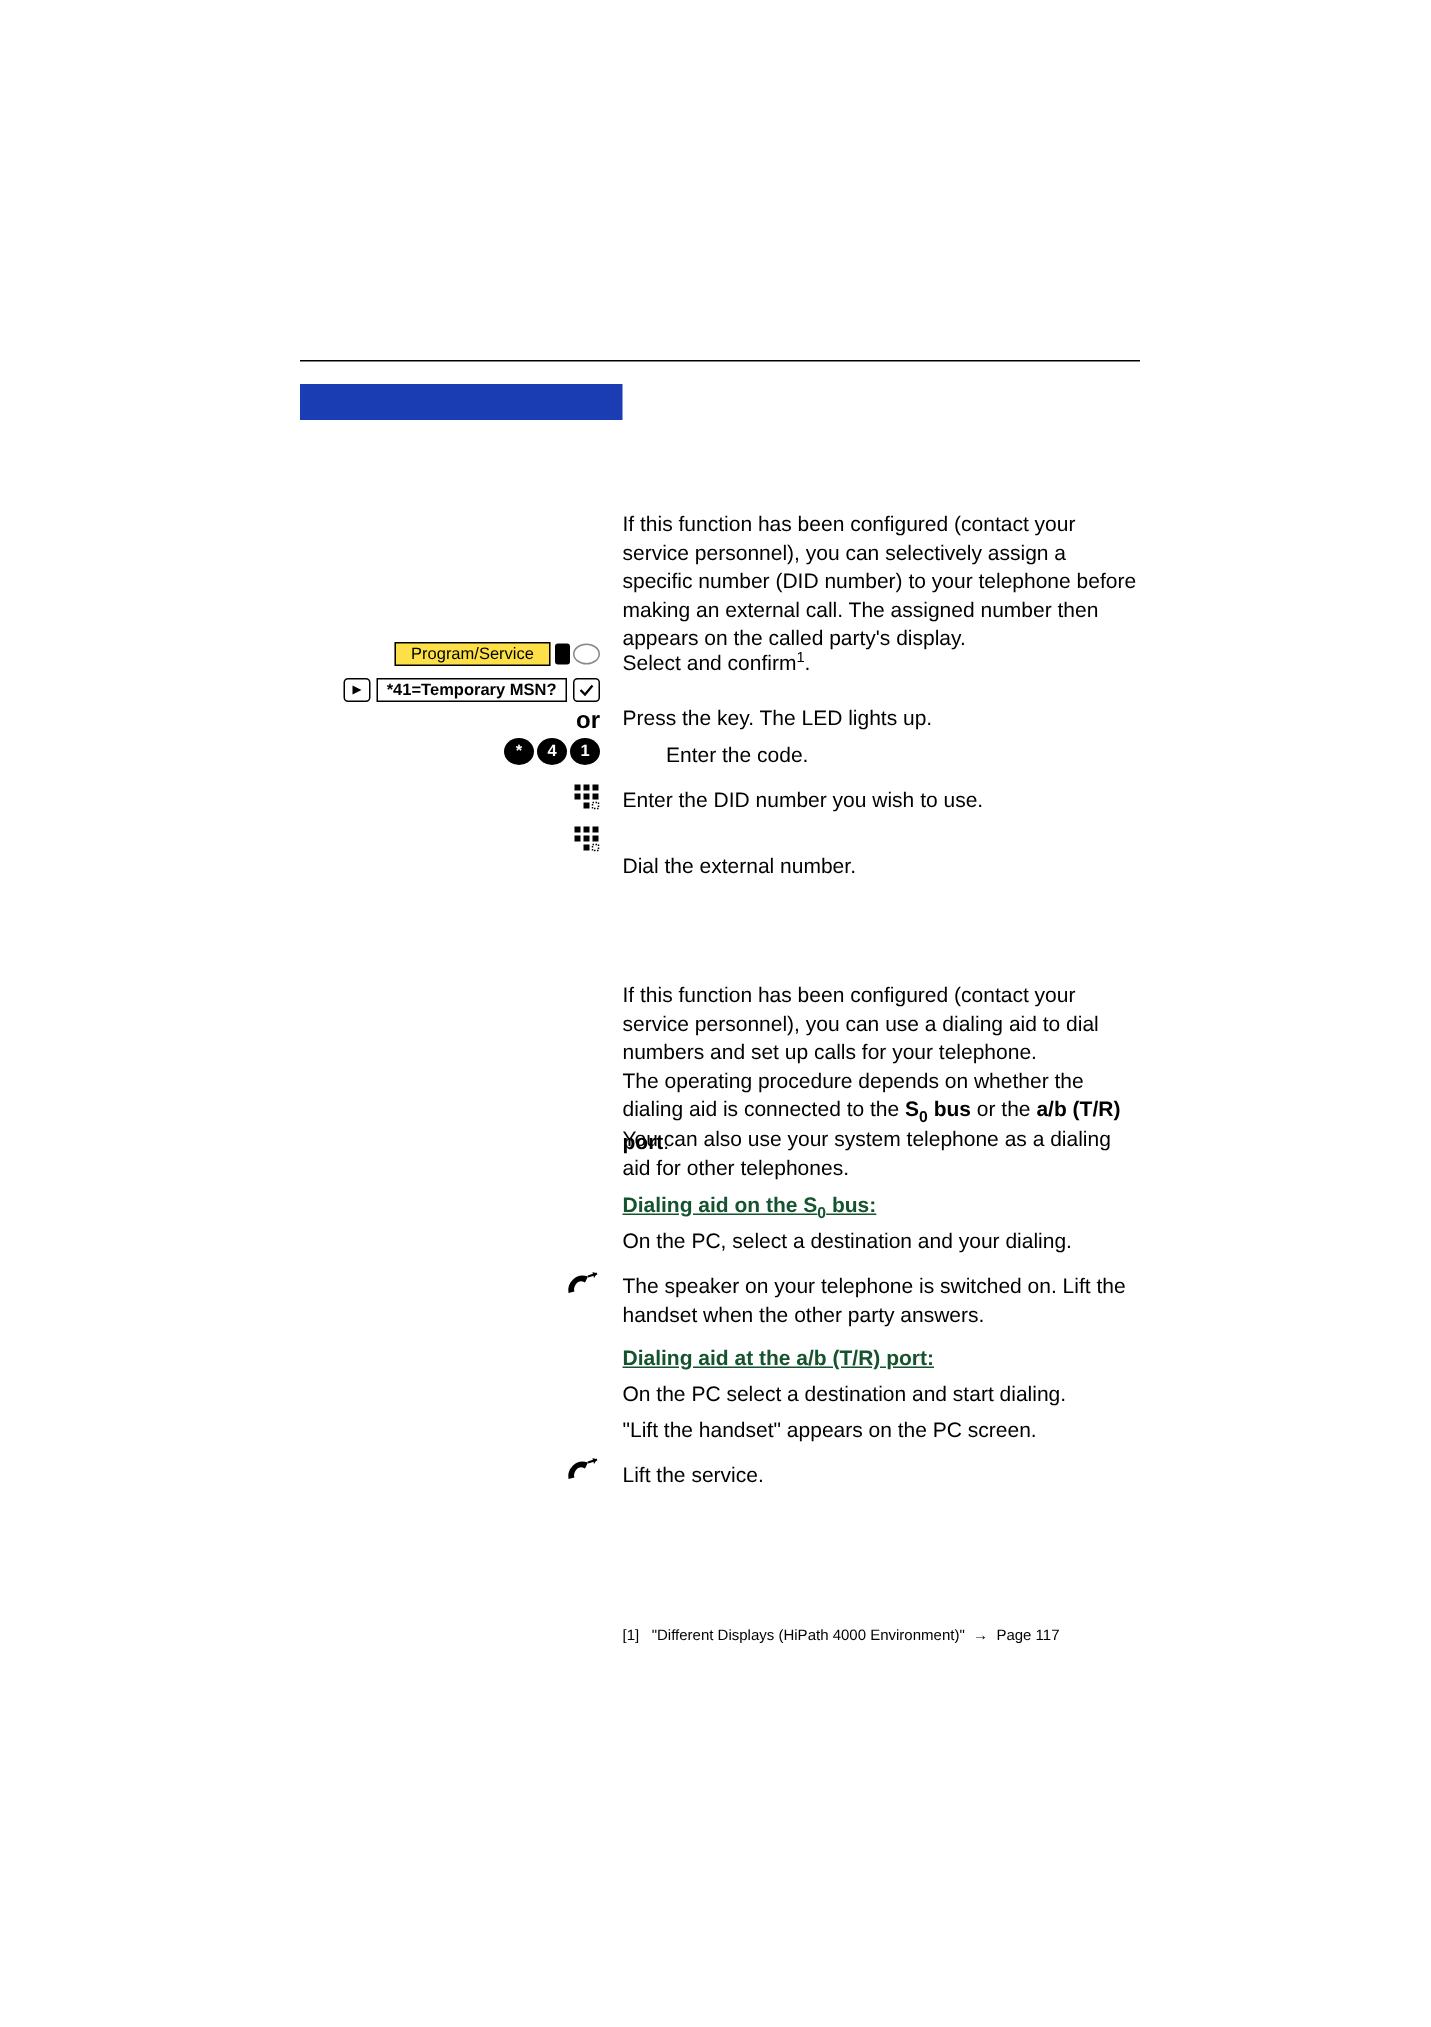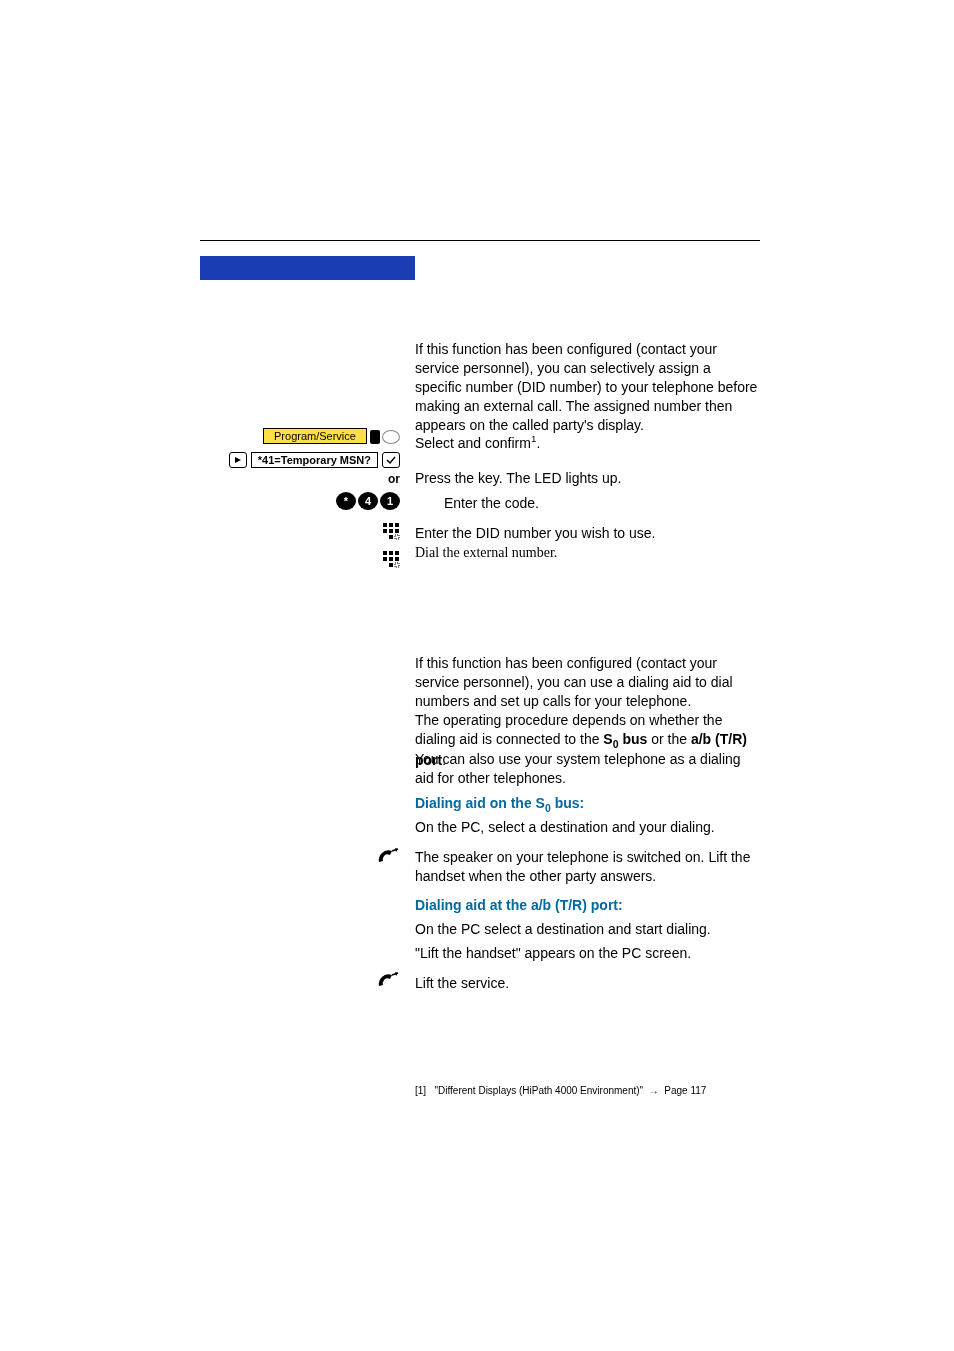--- a/index.html
+++ b/index.html
@@ -81,21 +81,21 @@
     display: inline-flex;
     width: 18px; height: 16px;
     border: 1px solid #000;
     border-radius: 3px;
     align-items: center;
     justify-content: center;
     background: #fff;
   }
   .or-label {
     font-weight: bold;
-    font-size: 12px;
+    font-size: 16px;
   }
   .code-keys {
     display: inline-flex;
     gap: 2px;
   }
   .key-circle {
     width: 20px; height: 18px;
     border-radius: 50%;
     background: #000;
     color: #fff;
@@ -108,23 +108,24 @@
   .keypad-icon {
     display: inline-block;
     width: 18px;
     height: 18px;
   }
   .keypad-icon svg { display: block; }
   .handset-icon {
     display: inline-block;
   }
   .blue-heading {
-    color: #0369a1;
+    color: #14532d;
     font-weight: bold;
     font-size: 14px;
+    text-decoration: underline;
   }
   .footnote {
     position: absolute;
     left: 415px;
     font-size: 10px;
     color: #000;
   }
   .footnote-arrow {
     font-family: Arial;
   }
@@ -199,21 +200,21 @@
         <rect x="7" y="1" width="4" height="4" fill="#000"></rect>
         <rect x="13" y="1" width="4" height="4" fill="#000"></rect>
       <rect x="1" y="7" width="4" height="4" fill="#000"></rect>
         <rect x="7" y="7" width="4" height="4" fill="#000"></rect>
         <rect x="13" y="7" width="4" height="4" fill="#000"></rect>
       <rect x="7" y="13" width="4" height="4" fill="#000"></rect>
         <rect x="13" y="13" width="4" height="4" fill="none" stroke="#000" stroke-dasharray="1,1"></rect>
     </svg>
   </span>
 </div>
-<div class="content" style="top:544px;font-family:Liberation Serif, serif;">Dial the external number.</div>
+<div class="content" style="top:568px;">Dial the external number.</div>
 
 <div class="content" style="top:654px;">
   <span>If this function has been configured (contact your service personnel), you can use a dialing aid to dial numbers and set up calls for your telephone.</span><br>
   <span>The operating procedure depends on whether the dialing aid is connected to the </span><b><span>S</span><sub>0</sub><span> bus</span></b><span> or the </span><b>a/b (T/R) port</b><span>.</span>
 </div>
 
 <div class="content" style="top:750px;">You can also use your system telephone as a dialing aid for other telephones.</div>
 
 <div class="content blue-heading" style="top:794px;">
   <span>Dialing aid on the S</span><sub>0</sub><span> bus:</span>

